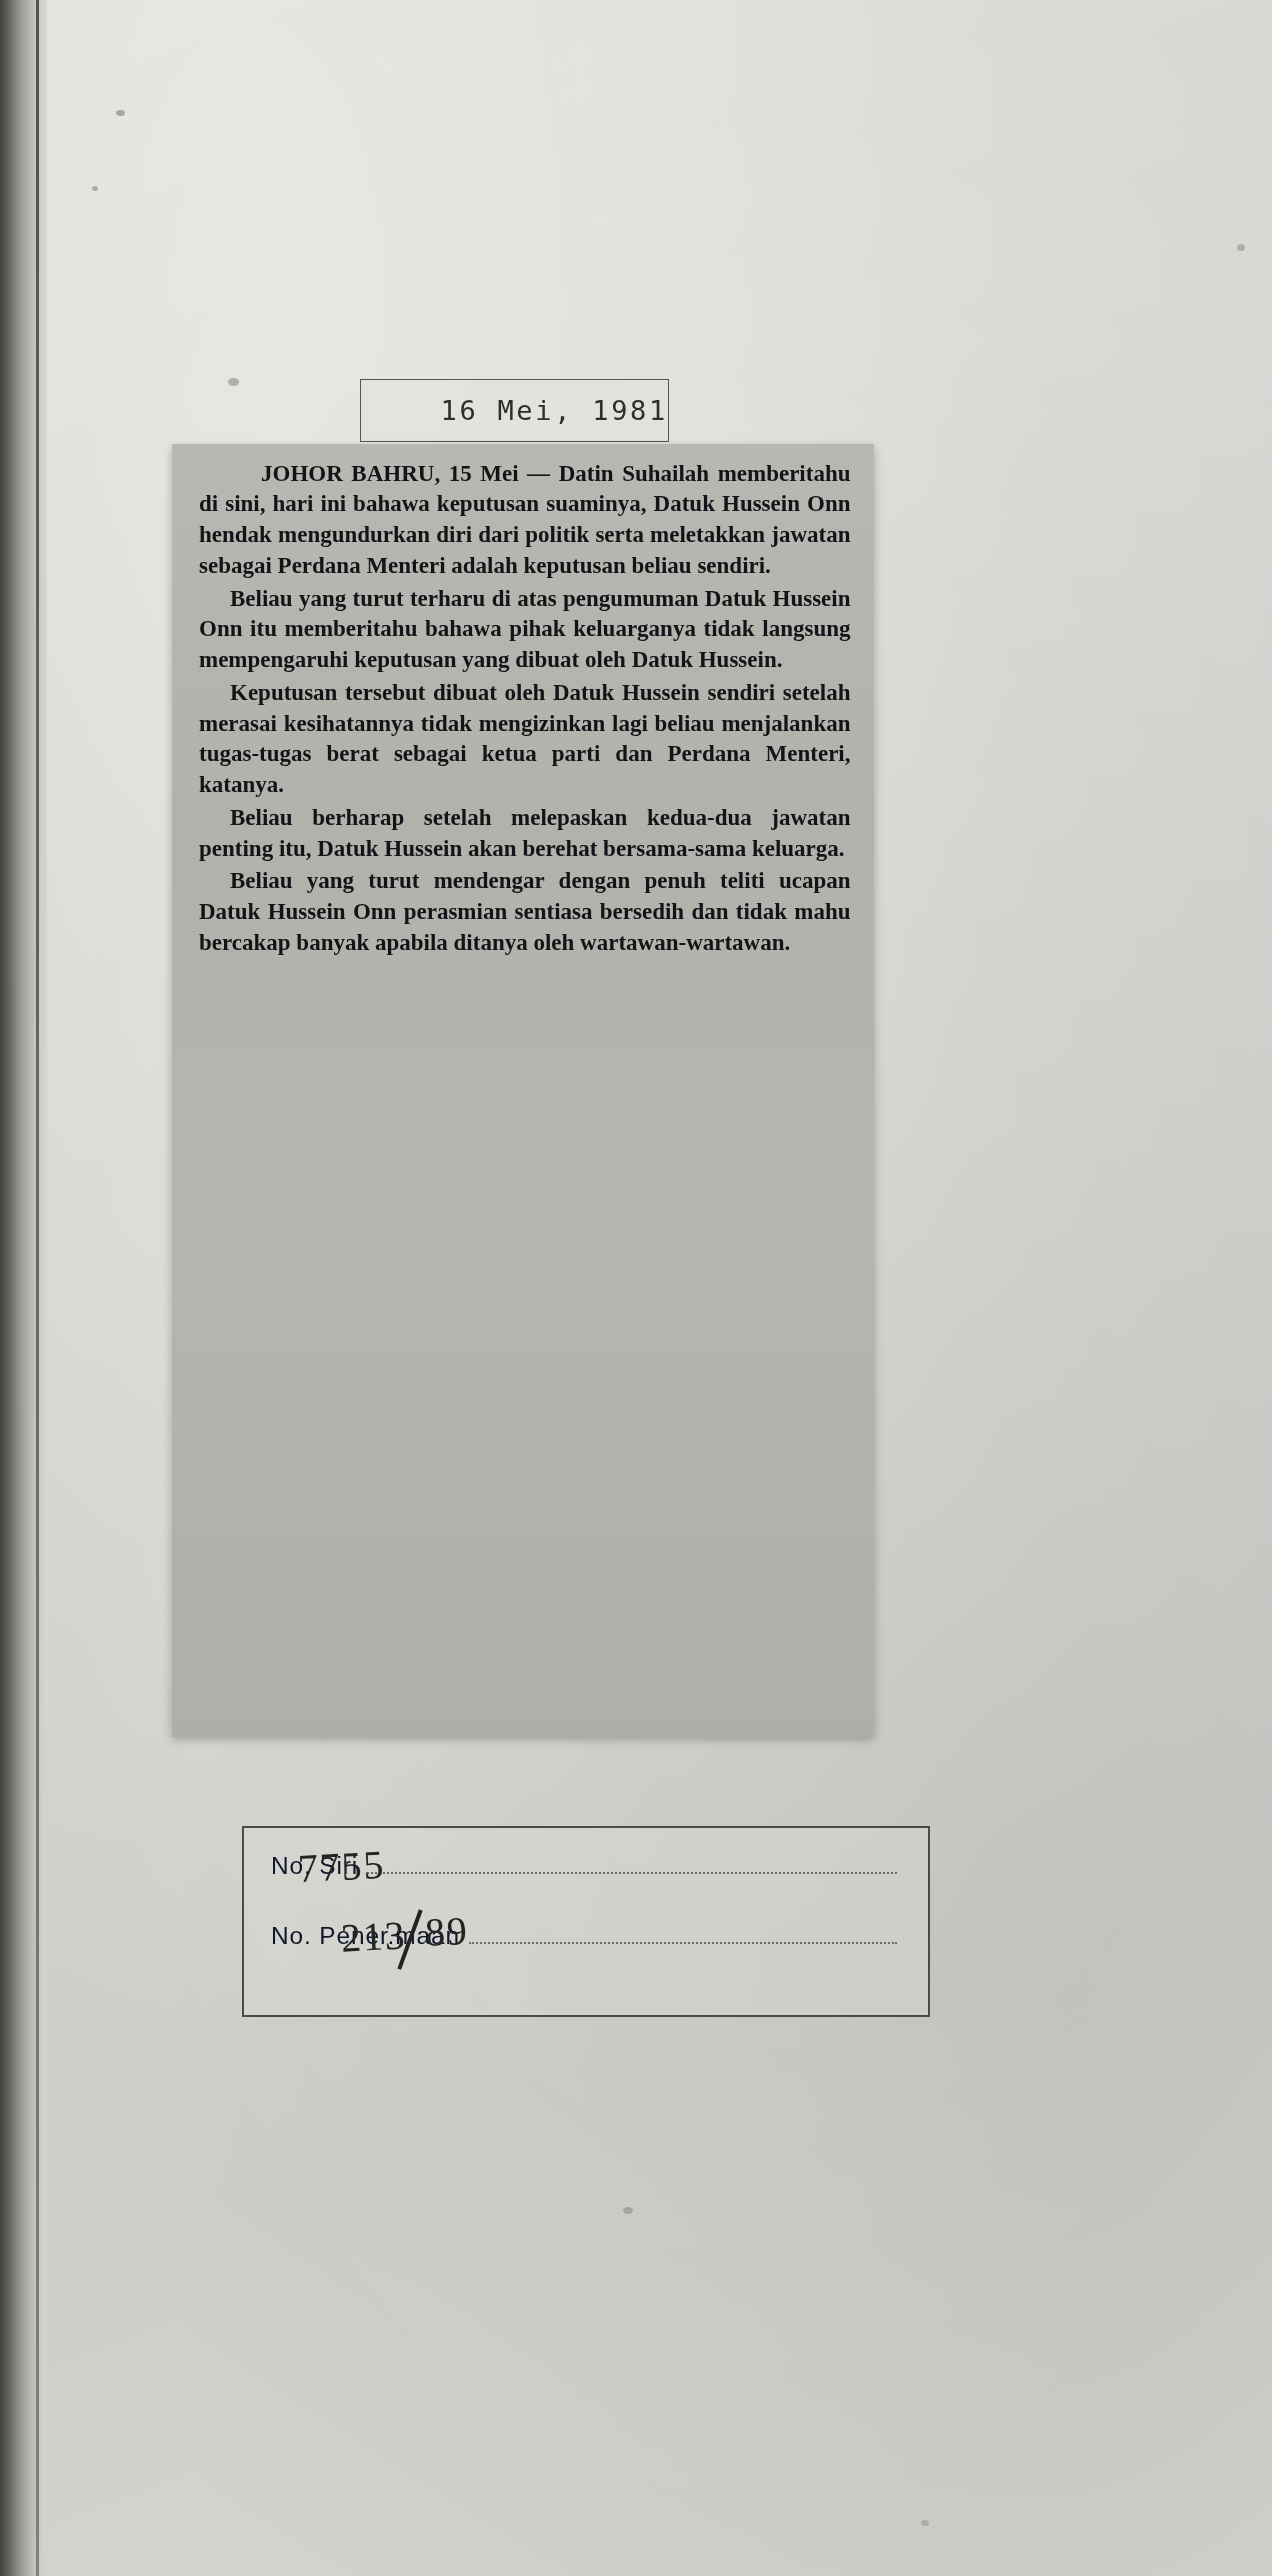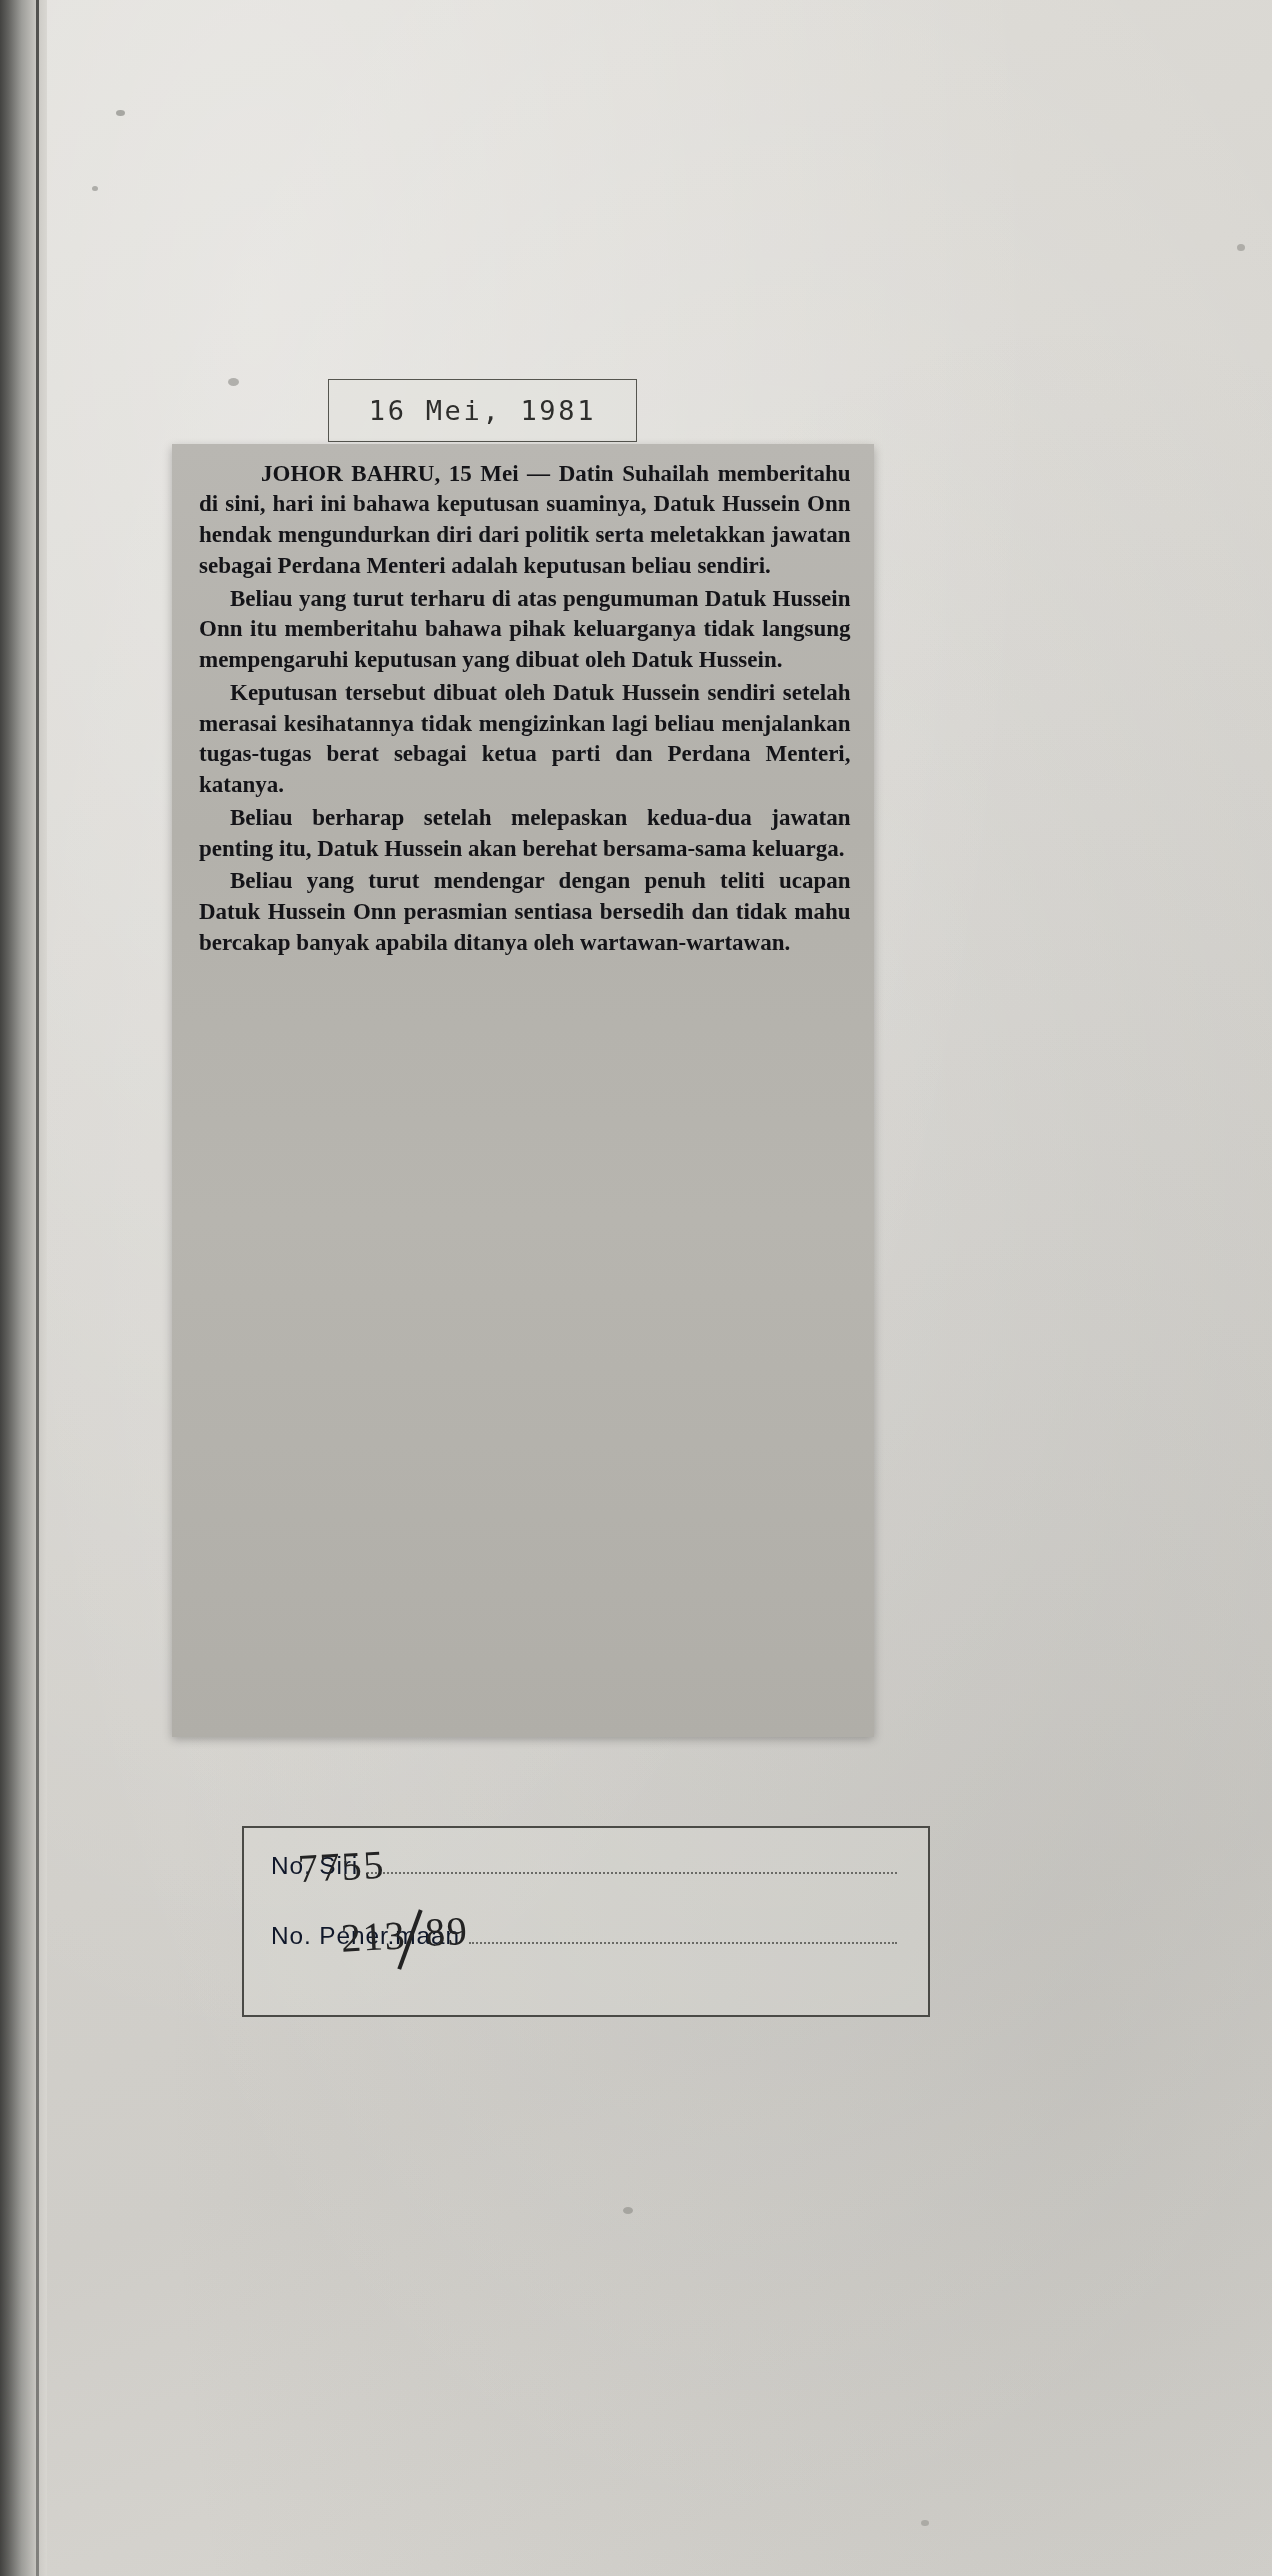--- a/index.html
+++ b/index.html
@@ -47,29 +47,29 @@
   }
   .spot {
     position: absolute;
     border-radius: 50%;
     pointer-events: none;
   }
 
   
   .date-stamp {
     position: absolute;
-    left: 328px;
+    left: 360px;
     top: 379px;
     width: 307px;
     height: 61px;
     border: 1.8px solid #55554f;
     background: rgba(226,225,220,0.55);
     display: flex;
     align-items: center;
-    justify-content: center;
+    justify-content: flex-end;
     letter-spacing: 2.7px;
     font-family: "DejaVu Sans Mono", monospace;
     font-size: 27px;
     color: #2e2e2c;
   }
 
   
   .clipping {
     position: absolute;
     left: 172px;

